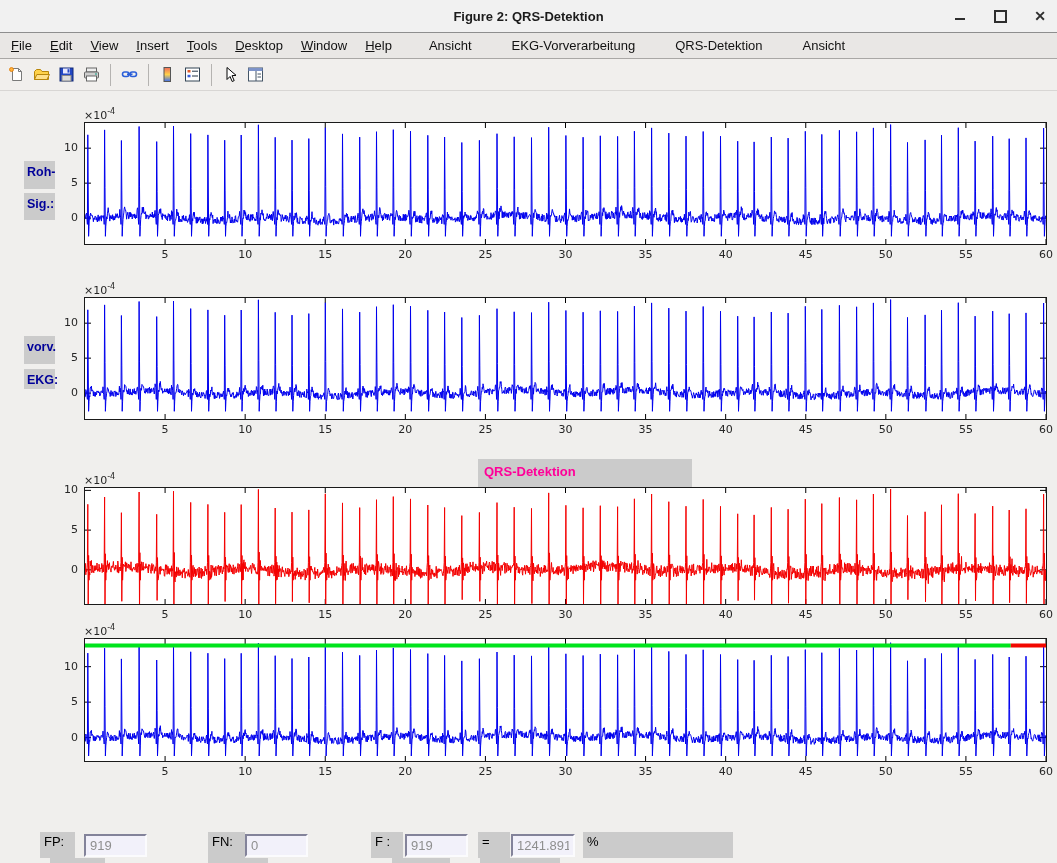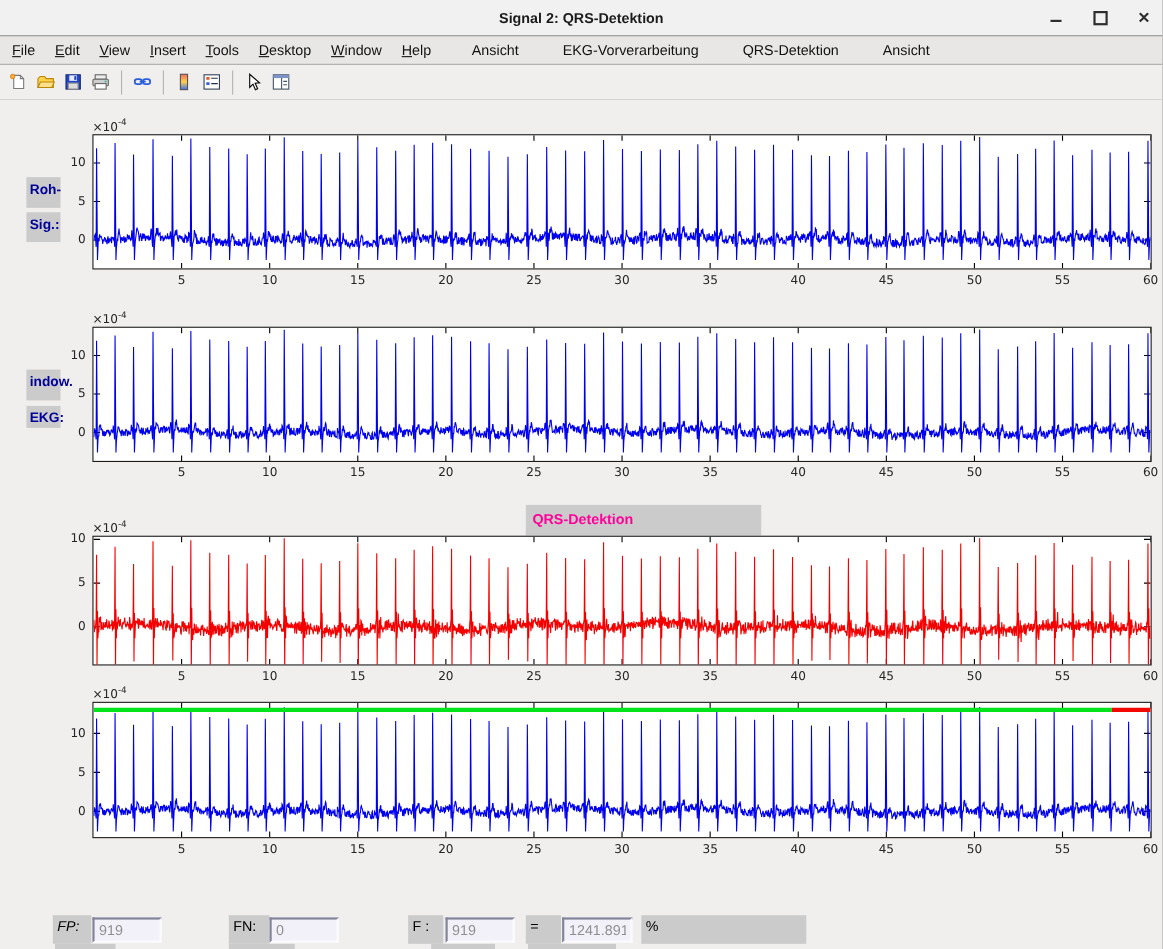--- a/index.html
+++ b/index.html
@@ -42,21 +42,21 @@
           border-color:#83839a #fbfbfd #fbfbfd #83839a;color:#8f8f8f;font-size:13px;
           font-family:"Liberation Sans",sans-serif;padding:1px 4px;box-sizing:border-box;outline:none;}
   .stub{position:absolute;background:#cbcbcb;}
 </style>
 </head>
 <body>
 
 <div class="window">
 
   <div class="titlebar">
-    <div class="titletext">Signal 2: QRS-Detektion</div>
+    <div class="titletext">Figure 2: QRS-Detektion</div>
     <div class="win-controls">
       <span class="winbtn">
           <span class="min-glyph"></span>
         </span>
       <span class="winbtn">
           <span class="max-glyph"></span>
         </span>
       <span class="winbtn">
           <span class="close-glyph">✕</span>
         </span>
@@ -154,21 +154,21 @@
           <line x1="10.5" y1="8" x2="14" y2="8" stroke="#456"></line>
           <line x1="10.5" y1="11" x2="14" y2="11" stroke="#456"></line>
         </svg>
       </div>
     </div>
 
   <div class="canvas" id="canvas">
 
     <div class="ulabel" style="top:70px;height:28px;">Roh-</div>
     <div class="ulabel" style="top:102px;height:27px;">Sig.:</div>
-    <div class="ulabel" style="top:245px;height:28px;">indow.</div>
+    <div class="ulabel" style="top:245px;height:28px;">vorv.</div>
     <div class="ulabel" style="top:278px;height:20px;">EKG:</div>
 
     <div class="plot-title">QRS-Detektion</div>
 
     <div id="plots">
         <svg width="961" height="121" viewBox="0 0 961 121" class="plot-svg" style="left: 84px; top: 31px;">
           <g stroke="#000" stroke-width="1">
             <line x1="80.08333333333333" x2="80.08333333333333" y1="0" y2="5"></line>
             <line x1="80.08333333333333" x2="80.08333333333333" y1="116" y2="121"></line>
             <line x1="160.16666666666666" x2="160.16666666666666" y1="0" y2="5"></line>
@@ -368,21 +368,21 @@
         <div class="tick-x" style="left: 791.75px; top: 674px;">45</div>
         <div class="tick-x" style="left: 871.833px; top: 674px;">50</div>
         <div class="tick-x" style="left: 951.917px; top: 674px;">55</div>
         <div class="tick-x" style="left: 1032px; top: 674px;">60</div>
         <div class="tick-y" style="left: 52px; top: 639.593px;">0</div>
         <div class="tick-y" style="left: 52px; top: 604.128px;">5</div>
         <div class="tick-y" style="left: 52px; top: 568.663px;">10</div>
         <div class="expl" style="left: 84px; top: 532px;"><span>×10</span><sup>-4</sup></div>
       </div>
 
-    <div class="ctl-label" style="left:48px;top:741px;width:35px;height:26px;font-style:italic;">FP:</div>
+    <div class="ctl-label" style="left:40px;top:741px;width:35px;height:26px;">FP:</div>
     <input class="ctl-field" style="left: 84px; top: 743px; width: 63px; height: 23px;" readonly="" value="919">
     <div class="ctl-label" style="left:208px;top:741px;width:37px;height:26px;">FN:</div>
     <input class="ctl-field" style="left: 245px; top: 743px; width: 63px; height: 23px;" readonly="" value="0">
     <div class="ctl-label" style="left:371px;top:741px;width:32px;height:26px;">F :</div>
     <input class="ctl-field" style="left: 405px; top: 743px; width: 63px; height: 23px;" readonly="" value="919">
     <div class="ctl-label" style="left:478px;top:741px;width:32px;height:26px;">=</div>
     <input class="ctl-field" style="left: 511px; top: 743px; width: 64px; height: 23px;" readonly="" value="1241.891">
     <div class="ctl-label" style="left:583px;top:741px;width:150px;height:26px;">%</div>
     <div class="stub" style="left:50px;top:767px;width:55px;height:6px;"></div>
     <div class="stub" style="left:208px;top:767px;width:60px;height:6px;"></div>

